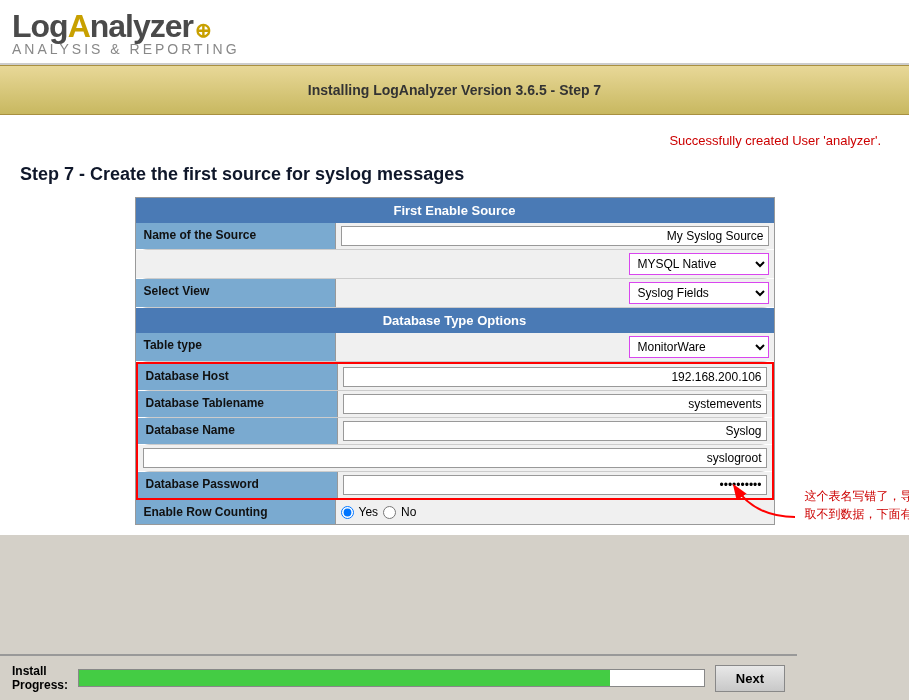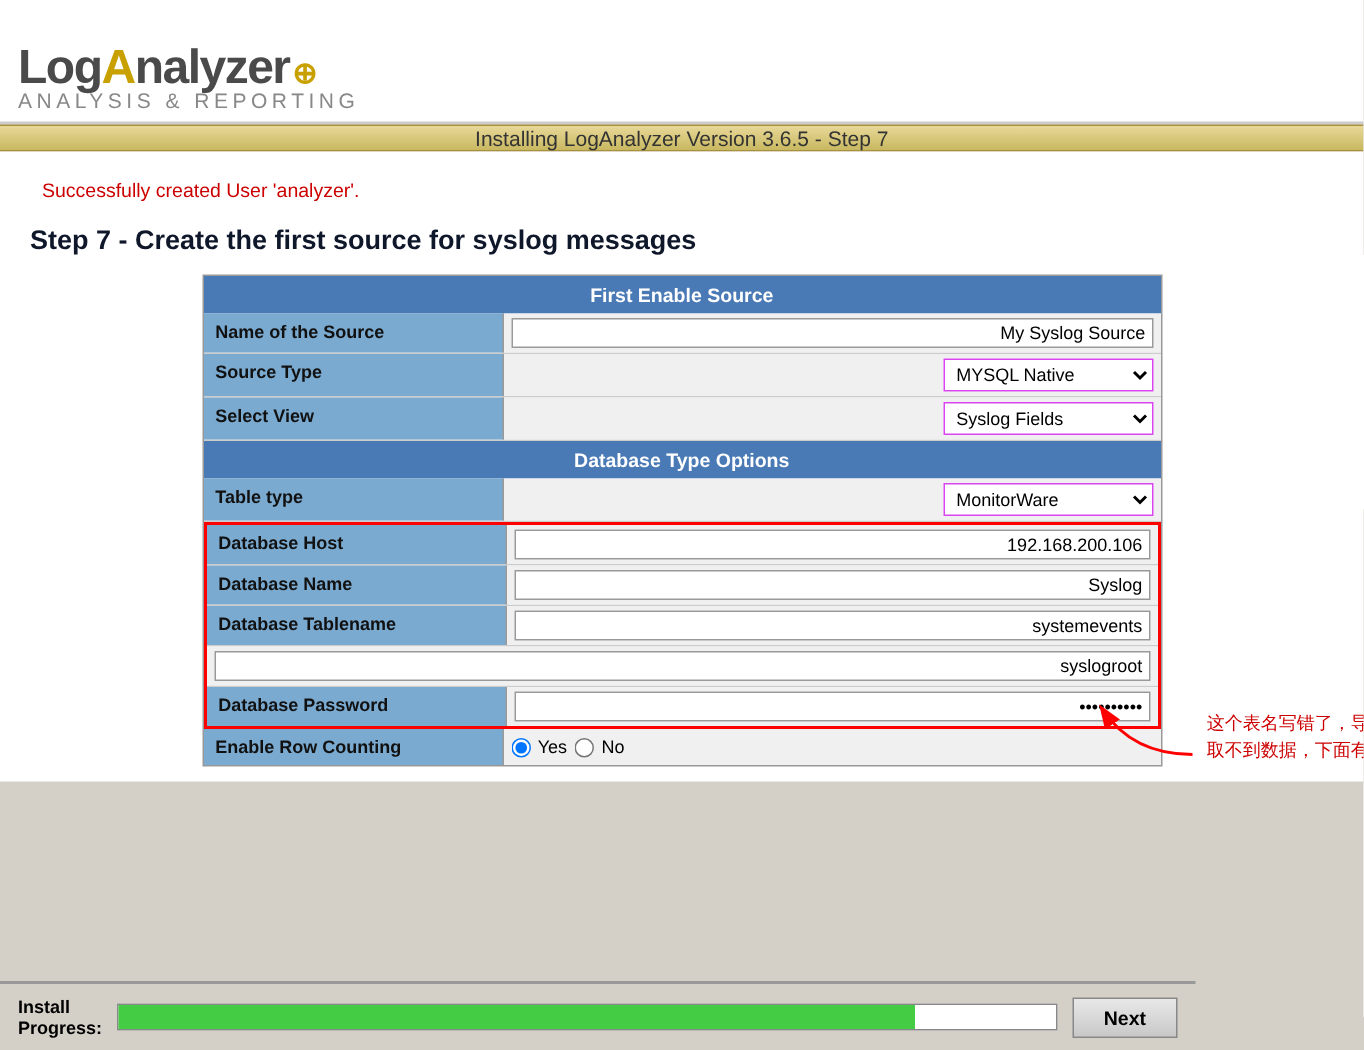--- a/index.html
+++ b/index.html
@@ -31,35 +31,35 @@
       color: #888;
       margin-top: -4px;
     }
 
     
     .step-banner {
       background: linear-gradient(to bottom, #e8d898, #c8b860);
       border-top: 1px solid #a89040;
       border-bottom: 1px solid #a89040;
       text-align: center;
-      padding: 0;
+      padding: 16px;
       font-size: 14px;
-      font-weight: normal;
+      font-weight: bold;
       color: #333;
     }
 
     
     .main-content {
       background: white;
       padding: 10px 20px;
     }
 
     .success-msg {
       color: #cc0000;
-      text-align: left;
+      text-align: right;
       padding: 8px;
       font-size: 13px;
     }
 
     .page-title {
       font-size: 18px;
       font-weight: bold;
       color: #0f172a;
       margin: 8px 0 12px 0;
     }
@@ -76,20 +76,21 @@
       color: white;
       text-align: center;
       padding: 5px;
       font-weight: bold;
       font-size: 13px;
     }
 
     .form-row {
       display: flex;
       border-bottom: 1px solid #ccc;
+      border-radius: 12px;
     }
     .form-row:last-child { border-bottom: none; }
 
     .form-label {
       background: #7aaad0;
       color: #111;
       padding: 5px 8px;
       width: 200px;
       min-width: 200px;
       font-weight: bold;
@@ -168,21 +169,21 @@
       padding: 5px 20px;
       font-size: 13px;
       font-weight: bold;
       cursor: pointer;
     }
   </style>
 </head>
 <body>
 
 <div class="header">
-  <div style="display:flex; align-items:center;margin-top:18px;">
+  <div style="display:flex; align-items:center;">
     <div>
       <div class="logo-text">
         Log<span>A</span>nalyzer<span style="font-size:20px; color:#c8a000; margin-left:2px;">⊕</span>
       </div>
       <div class="logo-subtitle">ANALYSIS &amp; REPORTING</div>
     </div>
   </div>
 </div>
 
 <div class="step-banner">
@@ -209,23 +210,20 @@
       <div class="form-row">
         <div class="form-label">
           <span>Name of the Source</span>
         </div>
         <div class="form-value">
           <input class="form-input" type="text" value="My Syslog Source" style="">
         </div>
       </div>
 
       <div class="form-row">
-        <div class="form-label">
-          <span>Source Type</span>
-        </div>
         <div class="form-value" style="justify-content:flex-end;">
           <select class="form-select">
             <option>MYSQL Native</option>
             <option>PostgreSQL</option>
             <option>MSSQL</option>
           </select>
         </div>
       </div>
 
       <div class="form-row">
@@ -262,33 +260,33 @@
           <div class="form-label">
             <span>Database Host</span>
           </div>
           <div class="form-value">
             <input class="form-input" type="text" value="192.168.200.106" style="">
           </div>
         </div>
 
         <div class="form-row">
           <div class="form-label">
+            <span>Database Tablename</span>
+          </div>
+          <div class="form-value">
+            <input class="form-input" type="text" value="systemevents" style="">
+          </div>
+        </div>
+
+        <div class="form-row">
+          <div class="form-label">
             <span>Database Name</span>
           </div>
           <div class="form-value">
             <input class="form-input" type="text" value="Syslog" style="">
-          </div>
-        </div>
-
-        <div class="form-row">
-          <div class="form-label">
-            <span>Database Tablename</span>
-          </div>
-          <div class="form-value">
-            <input class="form-input" type="text" value="systemevents" style="">
           </div>
         </div>
 
         <div class="form-row">
           <div class="form-value">
             <input class="form-input" type="text" value="syslogroot" style="">
           </div>
         </div>
 
         <div class="form-row">

